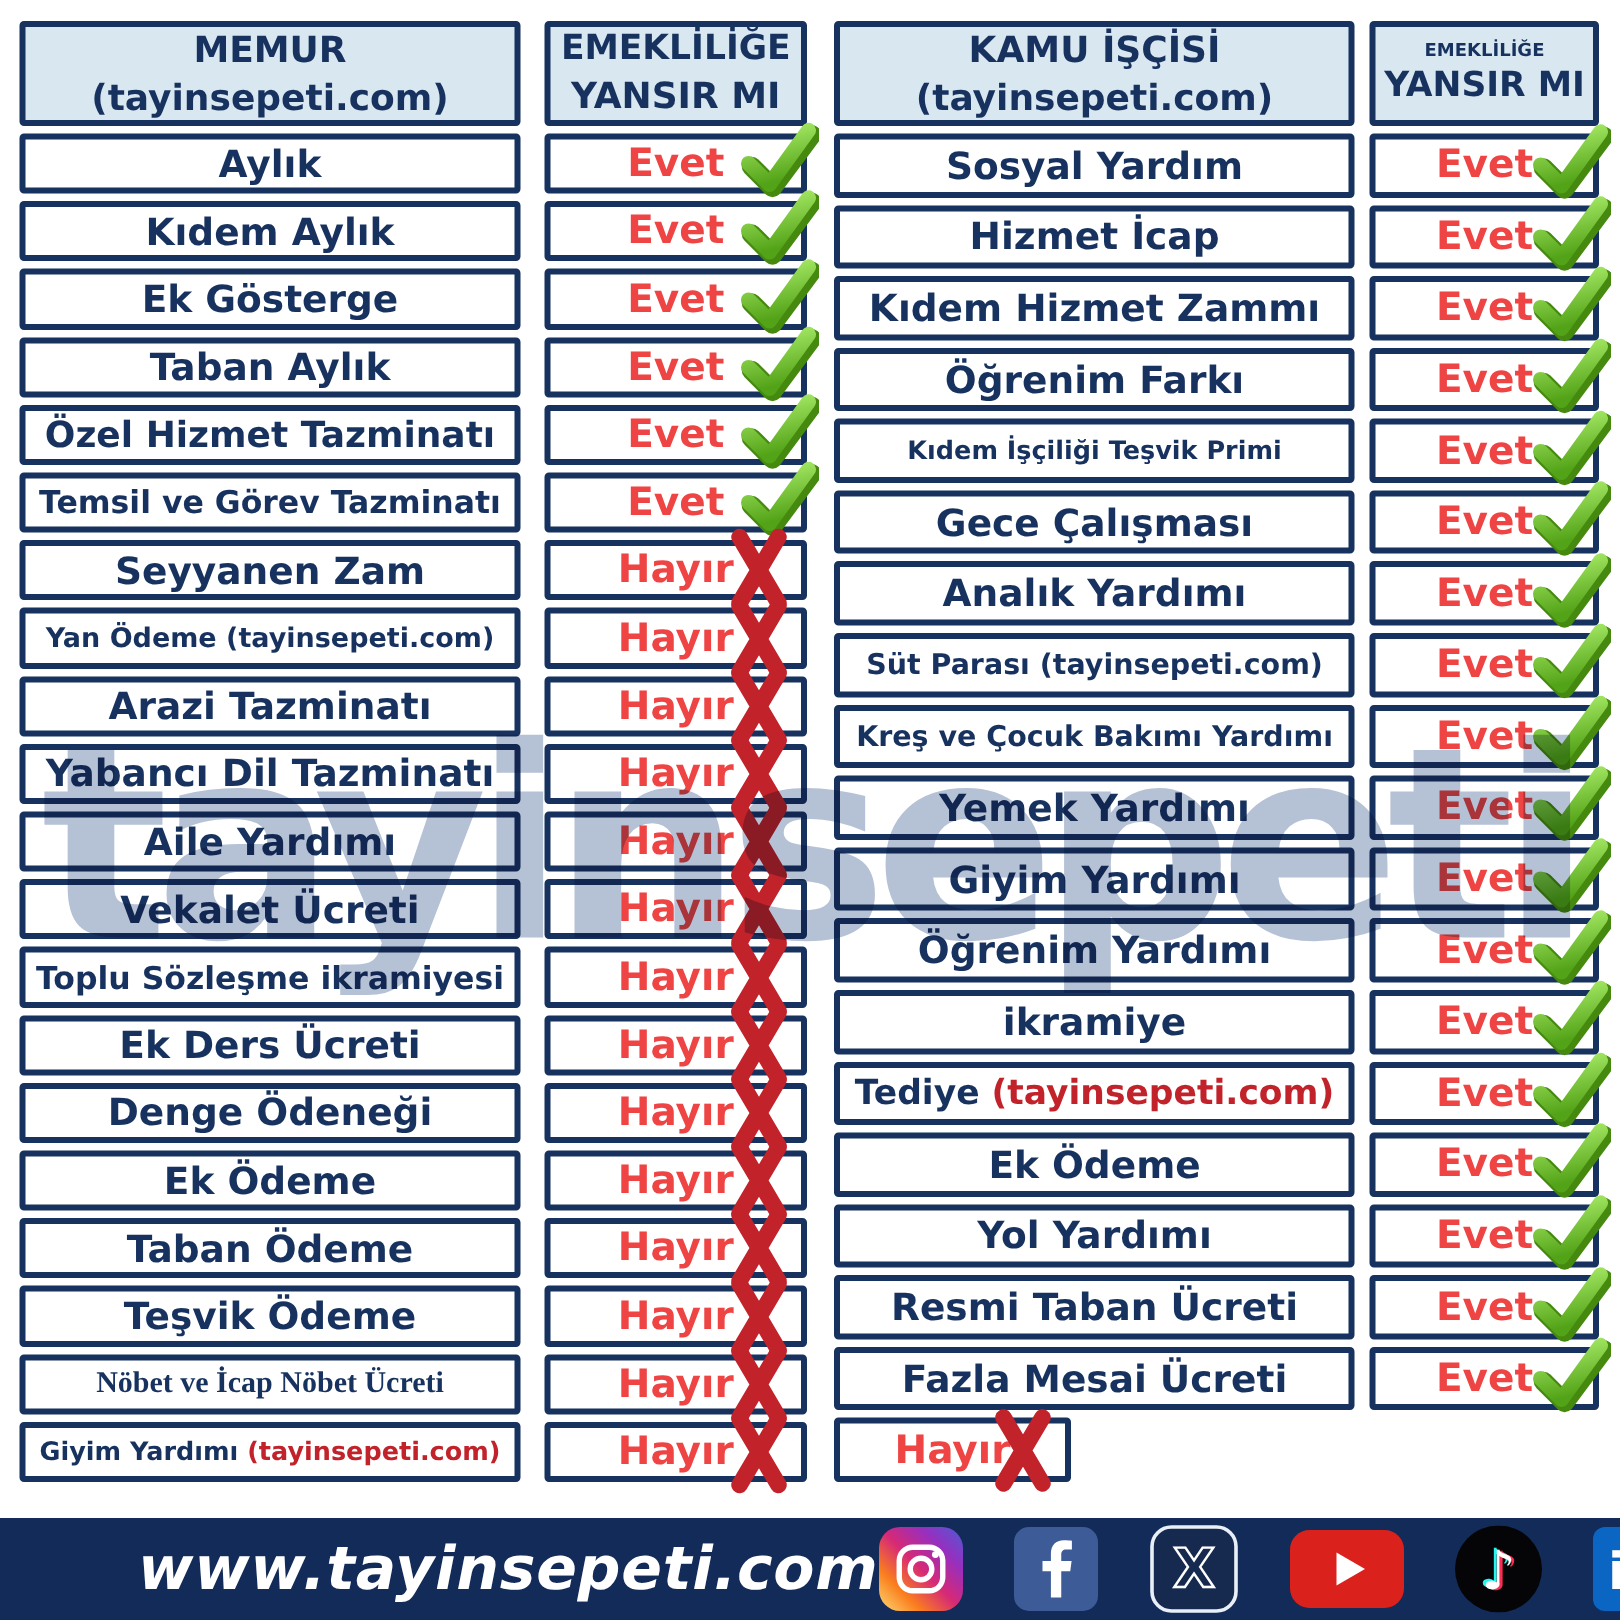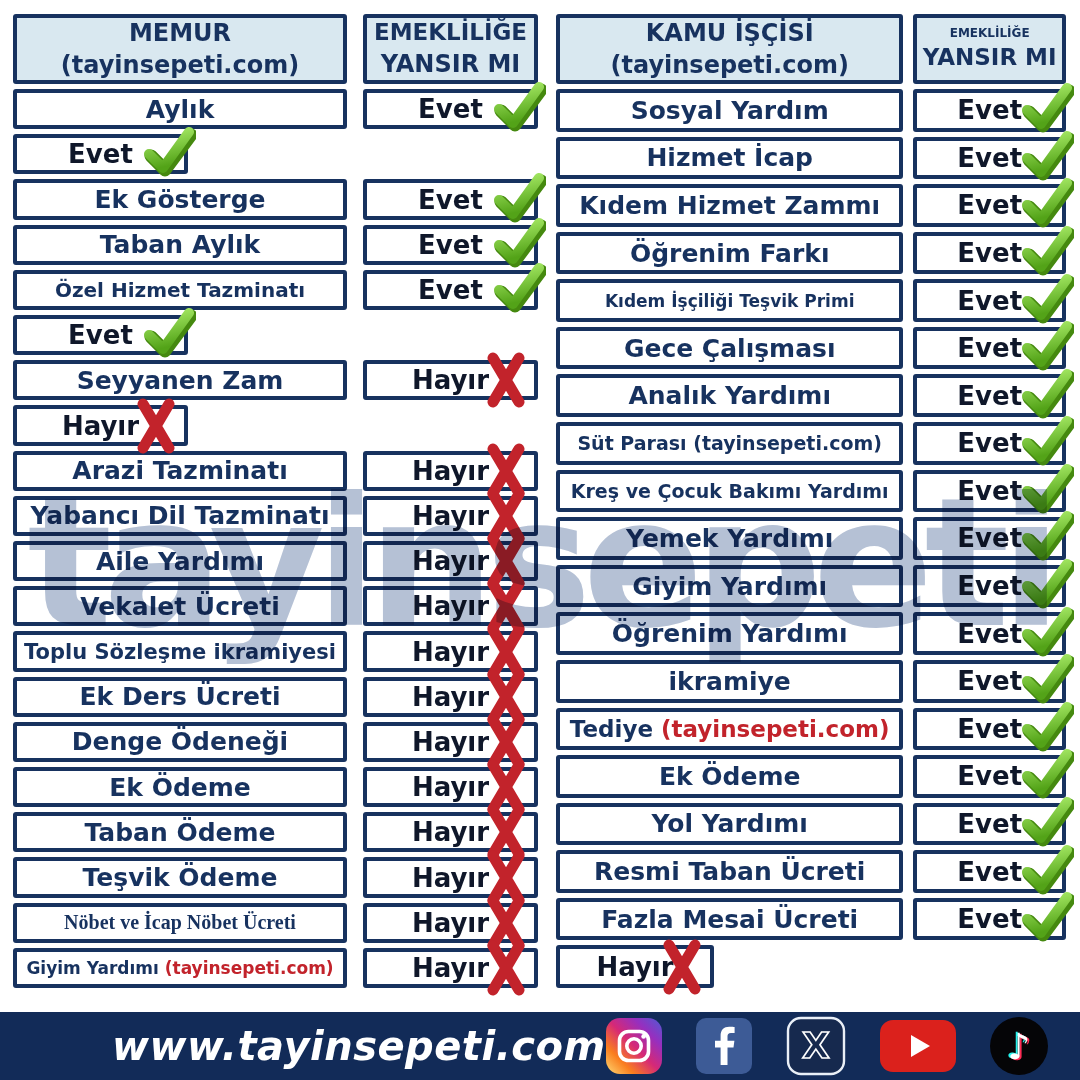--- a/index.html
+++ b/index.html
@@ -24,35 +24,35 @@
   .tbl-left  .ans  { width:175px; }
   .tbl-right .name { width:360px; margin-right:10px; }
   .tbl-right .ans  { width:158px; }
 
   .h-wrap { text-align:center; line-height:1.35; }
   .h-line { font-size:24px; font-weight:bold; color:#17325f; white-space:nowrap; }
 
   .lbl { font-size:25px; font-weight:bold; color:#17325f; white-space:nowrap; }
   .lbl .hl { color:#c2232b; }
 
-  .ans-text { font-size:26px; font-weight:bold; color:#0f172a; white-space:nowrap; }
+  .ans-text { font-size:26px; font-weight:bold; color:#ef4444; white-space:nowrap; }
 
   .mark { position:absolute; top:50%; z-index:3; pointer-events:none; }
   .mark.check { right:-12px; transform:translateY(-54%); }
   .mark.cross { right:6px;  transform:translateY(-50%); }
 
   
   .watermark { position:absolute; left:-20px; right:-20px; top:448px; z-index:5;
                text-align:center; font-weight:bold; font-size:178px; line-height:1.3;
                letter-spacing:-9px; color:#b5c1d5; mix-blend-mode:multiply;
                pointer-events:none; white-space:nowrap; }
 
   
   .footer { position:absolute; left:0; bottom:0; width:1080px; height:68px;
-            background:#122b58; display:flex; align-items:center; z-index:6;padding-left:20px; }
+            background:#122b58; display:flex; align-items:center; z-index:6; }
   .site { margin-left:92px; font-size:40px; font-style:italic; font-weight:bold;
           color:#ffffff; letter-spacing:0.5px; white-space:nowrap; }
   .socials { display:flex; align-items:center; gap:34px; margin-left:auto; margin-right:30px; }
   .soc { display:block; cursor:pointer; }
 
   .defs-svg { position:absolute; width:0; height:0; }
 </style>
 </head>
 <body>
 
@@ -95,20 +95,23 @@
         </div>
         <div class="cell ans">
           <span class="ans-text">Evet</span>
           <svg class="mark check" width="54" height="52" viewBox="0 0 54 52">
             <path d="M9 30 L23 44 L49 9" fill="none" stroke="#45890f" stroke-width="13" stroke-linecap="round" stroke-linejoin="round"></path>
             <path d="M7 28 L21 42 L47 6" fill="none" stroke="url(#checkGrad)" stroke-width="10" stroke-linecap="round" stroke-linejoin="round"></path>
           </svg>
         </div>
       </div>
       <div class="trow">
+        <div class="cell name">
+          <span class="lbl fit">Kıdem Aylık</span>
+        </div>
         <div class="cell ans">
           <span class="ans-text">Evet</span>
           <svg class="mark check" width="54" height="52" viewBox="0 0 54 52">
             <path d="M9 30 L23 44 L49 9" fill="none" stroke="#45890f" stroke-width="13" stroke-linecap="round" stroke-linejoin="round"></path>
             <path d="M7 28 L21 42 L47 6" fill="none" stroke="url(#checkGrad)" stroke-width="10" stroke-linecap="round" stroke-linejoin="round"></path>
           </svg>
         </div>
       </div>
       <div class="trow">
         <div class="cell name">
@@ -129,51 +132,57 @@
         <div class="cell ans">
           <span class="ans-text">Evet</span>
           <svg class="mark check" width="54" height="52" viewBox="0 0 54 52">
             <path d="M9 30 L23 44 L49 9" fill="none" stroke="#45890f" stroke-width="13" stroke-linecap="round" stroke-linejoin="round"></path>
             <path d="M7 28 L21 42 L47 6" fill="none" stroke="url(#checkGrad)" stroke-width="10" stroke-linecap="round" stroke-linejoin="round"></path>
           </svg>
         </div>
       </div>
       <div class="trow">
         <div class="cell name">
-          <span class="lbl fit" style="font-size: 20px;">Özel Hizmet Tazminatı</span>
-        </div>
-        <div class="cell ans">
-          <span class="ans-text">Evet</span>
-          <svg class="mark check" width="54" height="52" viewBox="0 0 54 52">
-            <path d="M9 30 L23 44 L49 9" fill="none" stroke="#45890f" stroke-width="13" stroke-linecap="round" stroke-linejoin="round"></path>
-            <path d="M7 28 L21 42 L47 6" fill="none" stroke="url(#checkGrad)" stroke-width="10" stroke-linecap="round" stroke-linejoin="round"></path>
-          </svg>
-        </div>
-      </div>
-      <div class="trow">
+          <span class="lbl fit" style="font-size: 24px;">Özel Hizmet Tazminatı</span>
+        </div>
+        <div class="cell ans">
+          <span class="ans-text">Evet</span>
+          <svg class="mark check" width="54" height="52" viewBox="0 0 54 52">
+            <path d="M9 30 L23 44 L49 9" fill="none" stroke="#45890f" stroke-width="13" stroke-linecap="round" stroke-linejoin="round"></path>
+            <path d="M7 28 L21 42 L47 6" fill="none" stroke="url(#checkGrad)" stroke-width="10" stroke-linecap="round" stroke-linejoin="round"></path>
+          </svg>
+        </div>
+      </div>
+      <div class="trow">
+        <div class="cell name">
+          <span class="lbl fit" style="font-size: 21px;">Temsil ve Görev Tazminatı</span>
+        </div>
         <div class="cell ans">
           <span class="ans-text">Evet</span>
           <svg class="mark check" width="54" height="52" viewBox="0 0 54 52">
             <path d="M9 30 L23 44 L49 9" fill="none" stroke="#45890f" stroke-width="13" stroke-linecap="round" stroke-linejoin="round"></path>
             <path d="M7 28 L21 42 L47 6" fill="none" stroke="url(#checkGrad)" stroke-width="10" stroke-linecap="round" stroke-linejoin="round"></path>
           </svg>
         </div>
       </div>
       <div class="trow">
         <div class="cell name">
           <span class="lbl fit">Seyyanen Zam</span>
         </div>
         <div class="cell ans">
           <span class="ans-text">Hayır</span>
           <svg class="mark cross" width="44" height="58" viewBox="0 0 44 58">
             <path d="M9 7 L35 51 M35 7 L9 51" fill="none" stroke="#c2232b" stroke-width="11" stroke-linecap="round"></path>
           </svg>
         </div>
       </div>
       <div class="trow">
+        <div class="cell name">
+          <span class="lbl fit" style="font-size: 18px;">Yan Ödeme (tayinsepeti.com)</span>
+        </div>
         <div class="cell ans">
           <span class="ans-text">Hayır</span>
           <svg class="mark cross" width="44" height="58" viewBox="0 0 44 58">
             <path d="M9 7 L35 51 M35 7 L9 51" fill="none" stroke="#c2232b" stroke-width="11" stroke-linecap="round"></path>
           </svg>
         </div>
       </div>
       <div class="trow">
         <div class="cell name">
           <span class="lbl fit">Arazi Tazminatı</span>

